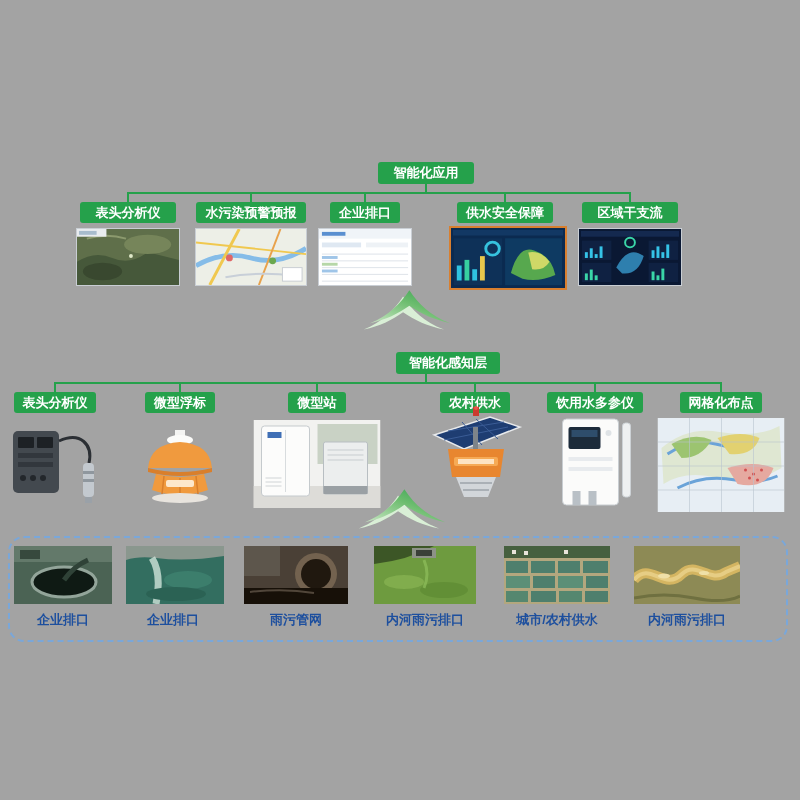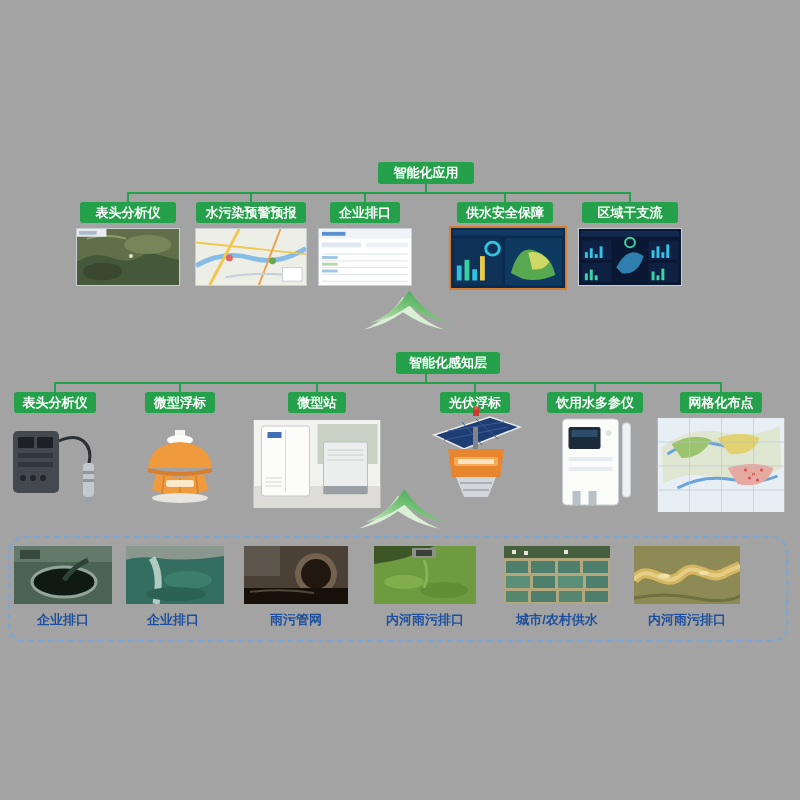--- a/index.html
+++ b/index.html
@@ -175,21 +175,21 @@
   <div class="vline" style="left:54px;top:382px;height:10px"></div>
   <div class="vline" style="left:179px;top:382px;height:10px"></div>
   <div class="vline" style="left:316px;top:382px;height:10px"></div>
   <div class="vline" style="left:474px;top:382px;height:10px"></div>
   <div class="vline" style="left:594px;top:382px;height:10px"></div>
   <div class="vline" style="left:720px;top:382px;height:10px"></div>
 
   <div class="gbtn" style="left:55px;top:392px;min-width:82px">表头分析仪</div>
   <div class="gbtn" style="left:180px;top:392px;min-width:70px">微型浮标</div>
   <div class="gbtn" style="left:317px;top:392px;min-width:58px">微型站</div>
-  <div class="gbtn" style="left:475px;top:392px;min-width:70px">光伏浮标</div>
+  <div class="gbtn" style="left:475px;top:392px;min-width:70px">农村供水</div>
   <div class="gbtn" style="left:595px;top:392px;min-width:96px">饮用水多参仪</div>
   <div class="gbtn" style="left:721px;top:392px;min-width:82px">网格化布点</div>
 
   <div class="thumb" style="left:55px;top:423px;width:92px;height:82px">
     <svg viewBox="0 0 92 82" preserveAspectRatio="none">
       <rect x="4" y="8" width="46" height="62" rx="5" fill="#43494f"></rect>
       <rect x="9" y="14" width="16" height="11" rx="1" fill="#1d2125"></rect>
       <rect x="28" y="14" width="16" height="11" rx="1" fill="#1d2125"></rect>
       <rect x="9" y="30" width="35" height="5" fill="#32373d"></rect>
       <rect x="9" y="39" width="35" height="5" fill="#32373d"></rect>

